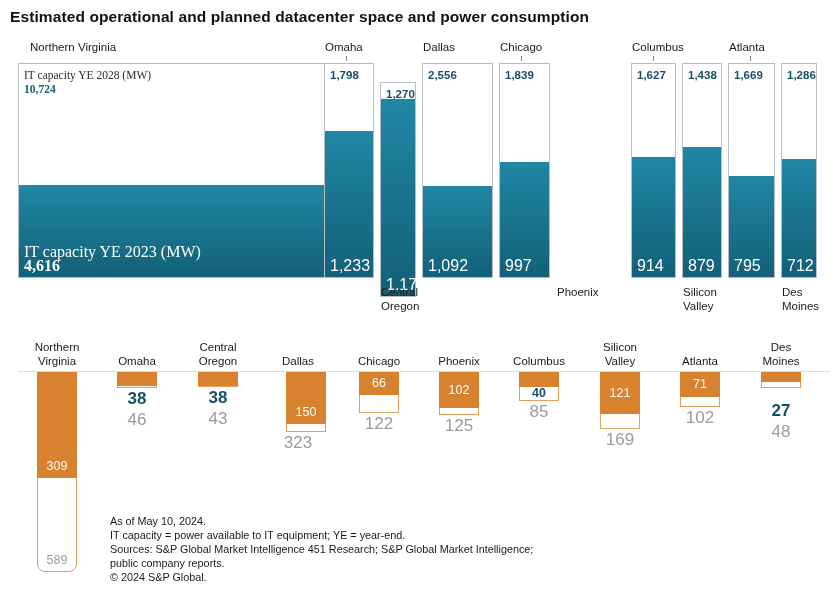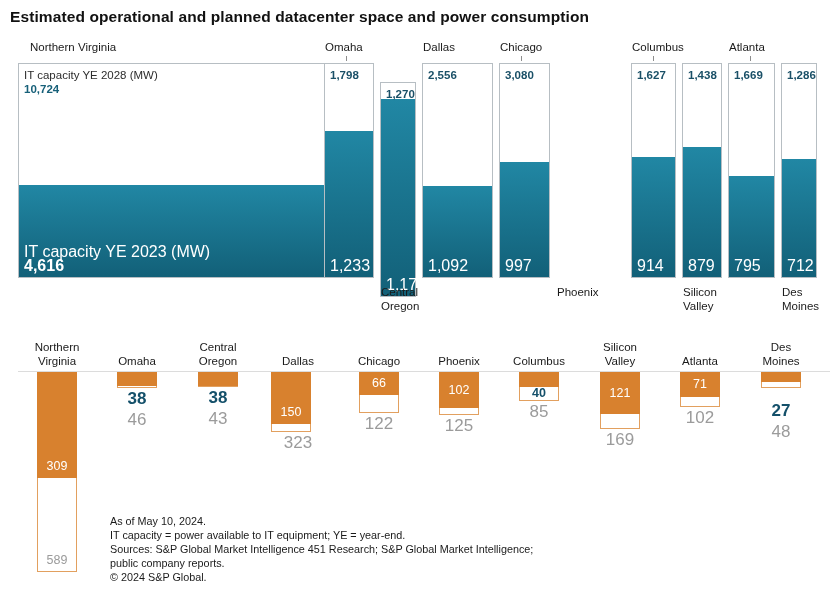--- a/index.html
+++ b/index.html
@@ -47,21 +47,21 @@
   .footnotes{position:absolute;left:110px;top:515px;font-size:10.8px;color:#1a1a1a;
         line-height:13.9px;}
 </style>
 </head>
 <body>
 
 <div id="page">
   <div class="chart-title">Estimated operational and planned datacenter space and power consumption</div>
 
   <div id="capacity-chart">
-      <div class="cap-box" style="left: 0px; top: 23px; width: 324px; height: 215px;">
+      <div class="cap-box" style="left: 0px; top: 23px; width: 324px; height: 215px; font-family: Liberation Serif, serif;">
         <div class="cap-fill" style="height: 92px;"></div>
         <div class="cap-val-top">
           <div class="cap-caption">IT capacity YE 2028 (MW)</div>
           <div style="color: rgb(23, 96, 121);">10,724</div>
         </div>
         <div class="cap-val-bot">
           <div>IT capacity YE 2023 (MW)</div>
           <div style="font-weight: 700;">4,616</div>
         </div>
       </div>
@@ -81,21 +81,21 @@
       <div class="cap-city" style="left: 363px; top: 246px;">Central
 Oregon</div>
       <div class="cap-box" style="left: 404px; top: 23px; width: 71px; height: 215px;">
         <div class="cap-fill" style="height: 91px;"></div>
         <div class="cap-val-top">2,556</div>
         <div class="cap-val-bot">1,092</div>
       </div>
       <div class="cap-city" style="left: 405px; top: 1px;">Dallas</div>
       <div class="cap-box" style="left: 481px; top: 23px; width: 51px; height: 215px;">
         <div class="cap-fill" style="height: 115px;"></div>
-        <div class="cap-val-top">3,080</div>
+        <div class="cap-val-top">1,839</div>
         <div class="cap-val-bot">997</div>
       </div>
       <div class="cap-city" style="left: 482px; top: 1px;">Chicago</div>
       <div class="cap-tick" style="left: 503px; top: 16px;"></div>
       <div class="cap-city" style="left: 539px; top: 246px;">Phoenix</div>
       <div class="cap-box" style="left: 613px; top: 23px; width: 45px; height: 215px;">
         <div class="cap-fill" style="height: 120px;"></div>
         <div class="cap-val-top">1,627</div>
         <div class="cap-val-bot">914</div>
       </div>
@@ -121,21 +121,21 @@
         <div class="cap-val-bot">712</div>
       </div>
       <div class="cap-city" style="left: 764px; top: 246px;">Des
 Moines</div>
     </div>
 
   <div id="dc-chart">
     <div class="dc-baseline"></div>
   <div class="dc-city" style="left: -6px;">Northern
 Virginia</div>
-      <div class="dc-bar" style="left: 19px; height: 200px;">
+      <div class="dc-bar" style="left: 19px; height: 200px; border-radius: 8px;">
         <div class="dc-fill" style="height: 106px;">
           <div class="dc-in t-white" style="bottom: 5px;">309</div>
         </div>
         <div class="dc-in t-gray" style="bottom: 4px;">589</div>
       </div>
       <div class="dc-city" style="left: 74px;">Omaha</div>
       <div class="dc-bar" style="left: 99px; height: 16px;">
         <div class="dc-fill" style="height: 14px;"></div>
       </div>
       <div class="dc-below" style="left: 74px; top: 67px;">
@@ -145,21 +145,21 @@
       <div class="dc-city" style="left: 155px;">Central
 Oregon</div>
       <div class="dc-bar" style="left: 180px; height: 15px;">
         <div class="dc-fill" style="height: 14px;"></div>
       </div>
       <div class="dc-below" style="left: 155px; top: 66px;">
         <div class="v23">38</div>
         <div class="v28">43</div>
       </div>
       <div class="dc-city" style="left: 235px;">Dallas</div>
-      <div class="dc-bar" style="left: 253px; height: 60px;">
+      <div class="dc-bar" style="left: 268px; height: 60px;">
         <div class="dc-fill" style="height: 52px;">
           <div class="dc-in t-white" style="bottom: 5px;">150</div>
         </div>
       </div>
       <div class="dc-below" style="left: 235px; top: 111px;">
         <div class="v28">323</div>
       </div>
       <div class="dc-city" style="left: 316px;">Chicago</div>
       <div class="dc-bar" style="left: 341px; height: 41px;">
         <div class="dc-fill" style="height: 23px;">

